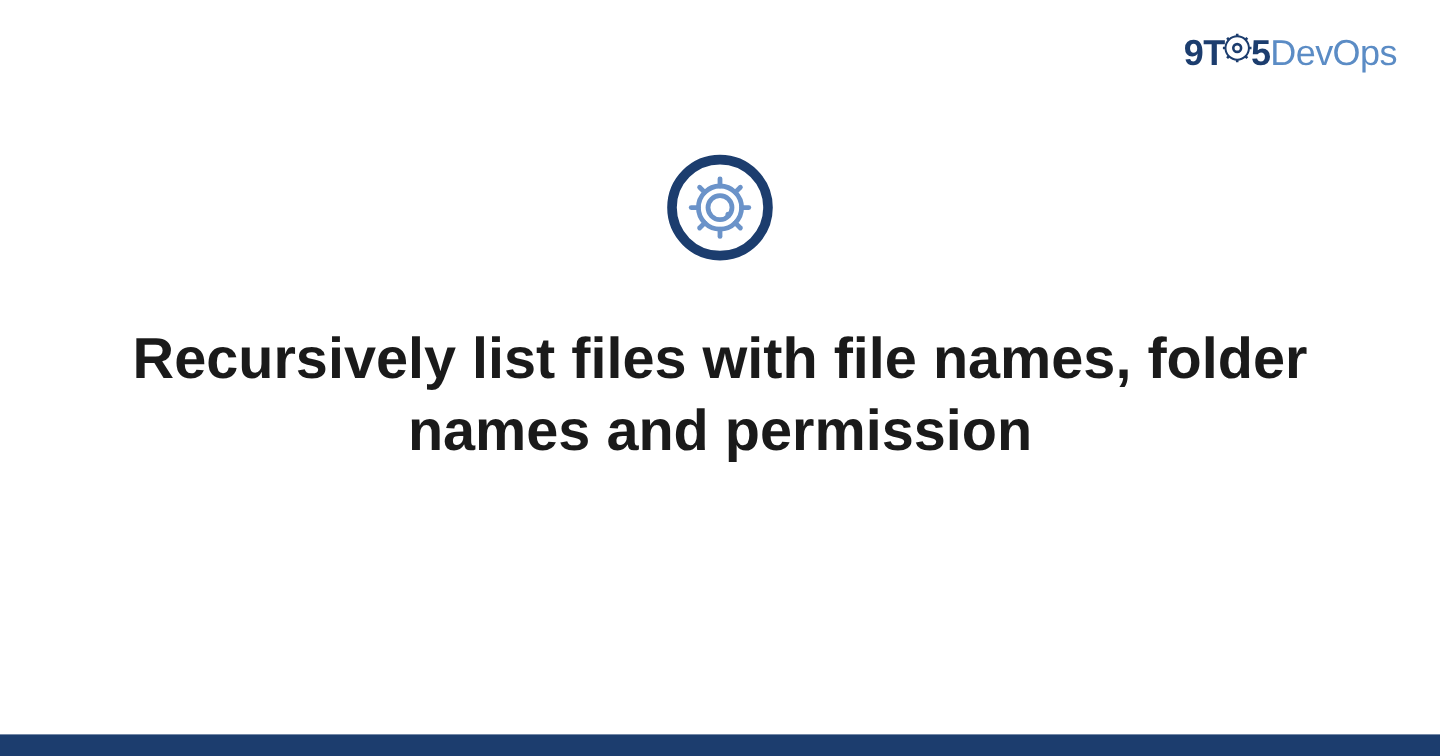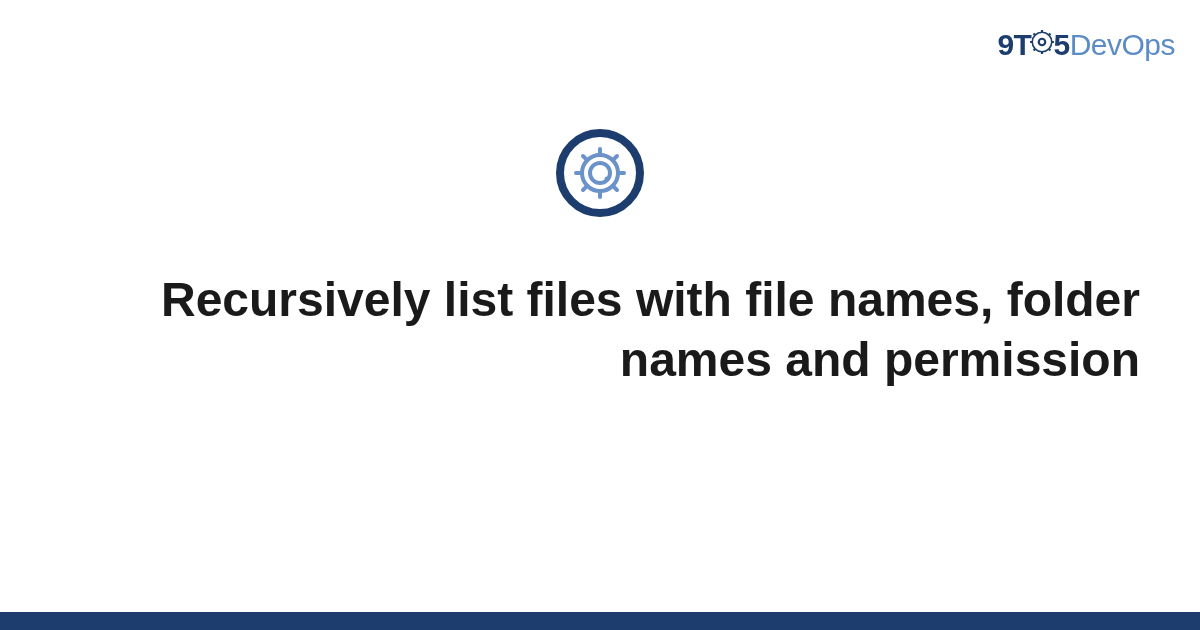--- a/index.html
+++ b/index.html
@@ -11,21 +11,21 @@
       width: 1200px;
       height: 630px;
       background: #ffffff;
       font-family: -apple-system, BlinkMacSystemFont, "Segoe UI", Helvetica, Arial, sans-serif;
       position: relative;
       overflow: hidden;
     }
     .logo {
       position: absolute;
       top: 28px;
-      right: 25px;
+      right: 36px;
       font-size: 30px;
       font-weight: 600;
       letter-spacing: -0.5px;
     }
     .logo-9t {
       color: #1c3d6e;
     }
     .logo-gear {
       display: inline-block;
       vertical-align: middle;
@@ -47,21 +47,21 @@
       transform: translateX(-50%);
       width: 90px;
       height: 90px;
     }
     .title {
       position: absolute;
       top: 270px;
       left: 50%;
       transform: translateX(-50%);
       width: 90%;
-      text-align: right;
+      text-align: center;
       font-size: 48px;
       font-weight: 700;
       color: #1a1a1a;
       line-height: 1.25;
     }
     .footer-bar {
       position: absolute;
       bottom: 0;
       left: 0;
       width: 100%;

